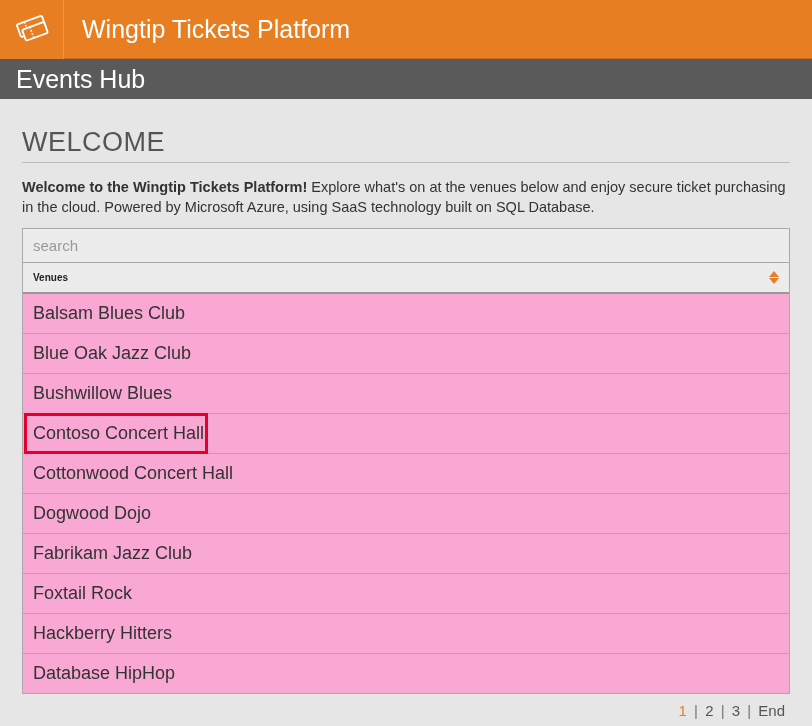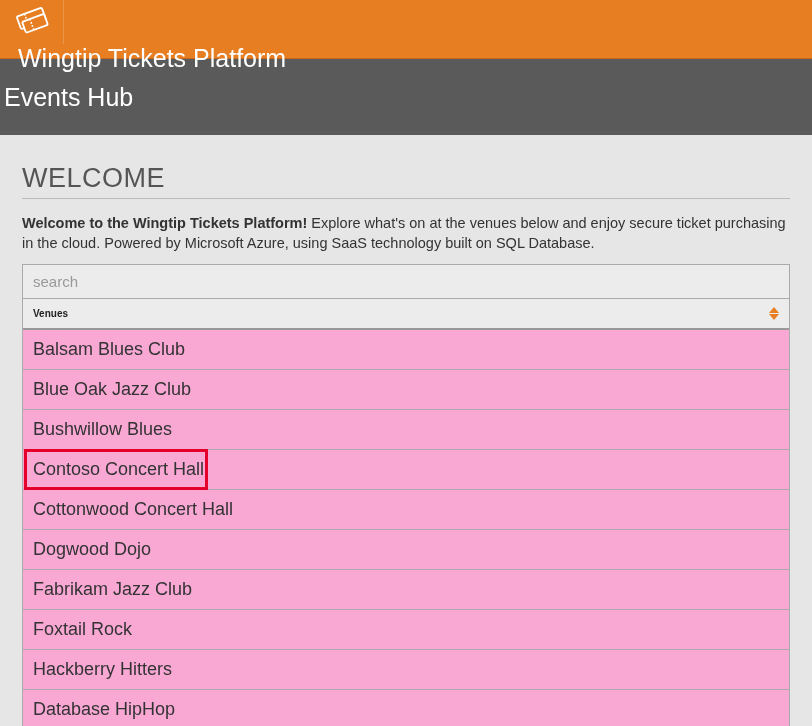--- a/index.html
+++ b/index.html
@@ -9,21 +9,20 @@
       width: 812px;
       height: 726px;
       overflow: hidden;
     }
     .header-bar {
       background: #e77e22;
       height: 59px;
       display: flex;
       align-items: stretch;
       border-bottom: 1px solid #c8681a;
-      flex-direction: column;
     }
     .logo-box {
       width: 64px;
       height: 59px;
       background: #e77e22;
       border-right: 1px solid rgba(255,255,255,0.18);
       display: flex;
       align-items: center;
       justify-content: center;
     }
@@ -31,24 +30,24 @@
     .app-title {
       color: #fff;
       font-size: 25px;
       font-weight: 400;
       display: flex;
       align-items: center;
       padding-left: 18px;
     }
     .sub-header {
       background: #5a5a5a;
-      height: 76px;
-      display: flex;
-      align-items: center;
-      padding-left: 4px;
+      height: 40px;
+      display: flex;
+      align-items: center;
+      padding-left: 16px;
     }
     .sub-header-title {
       color: #fff;
       font-size: 25px;
       font-weight: 400;
     }
     .content {
       padding: 28px 22px 10px 22px;
     }
     .welcome-heading {

